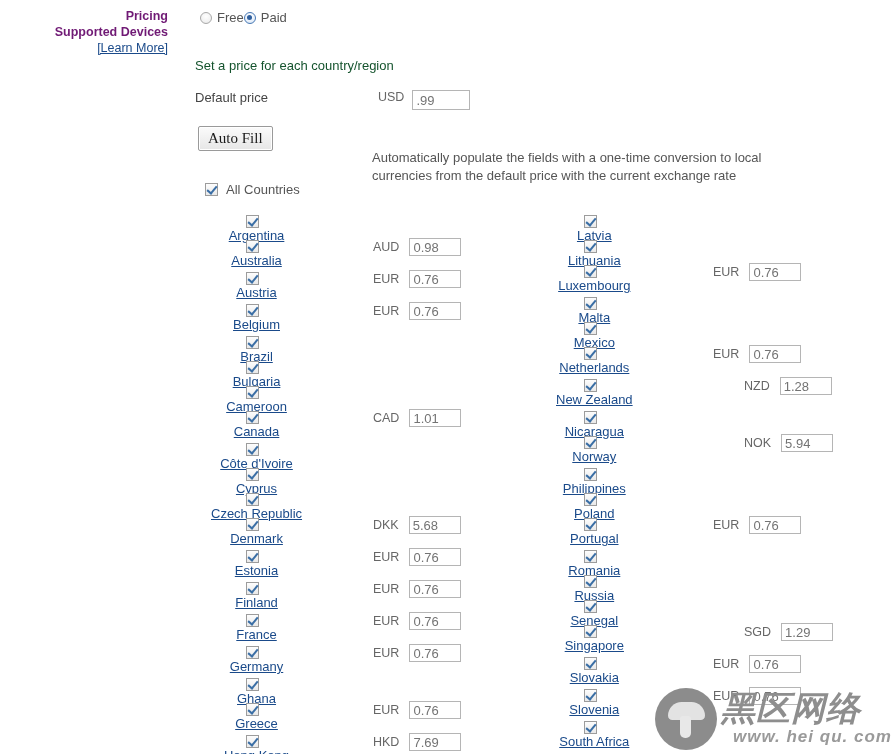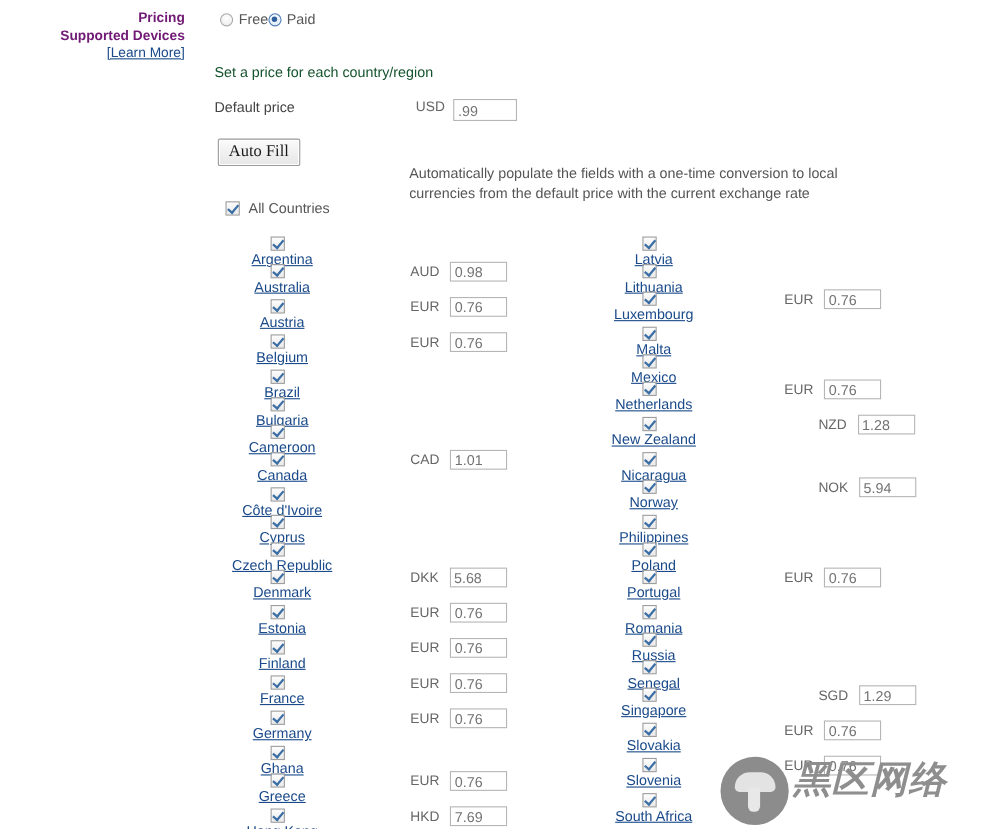--- a/index.html
+++ b/index.html
@@ -543,13 +543,14 @@
     </div>
     <div class="country-row">
       <span class="cbx checked"></span>
       <a class="country-name">South Africa</a>
     </div>
   </div>
 
 <div id="watermark">
   <div id="wm-logo"></div>
   <div id="wm-cn">黑区网络</div>
+  <div id="wm-url">www. hei qu. com</div>
 </div>
 
 </body></html>

